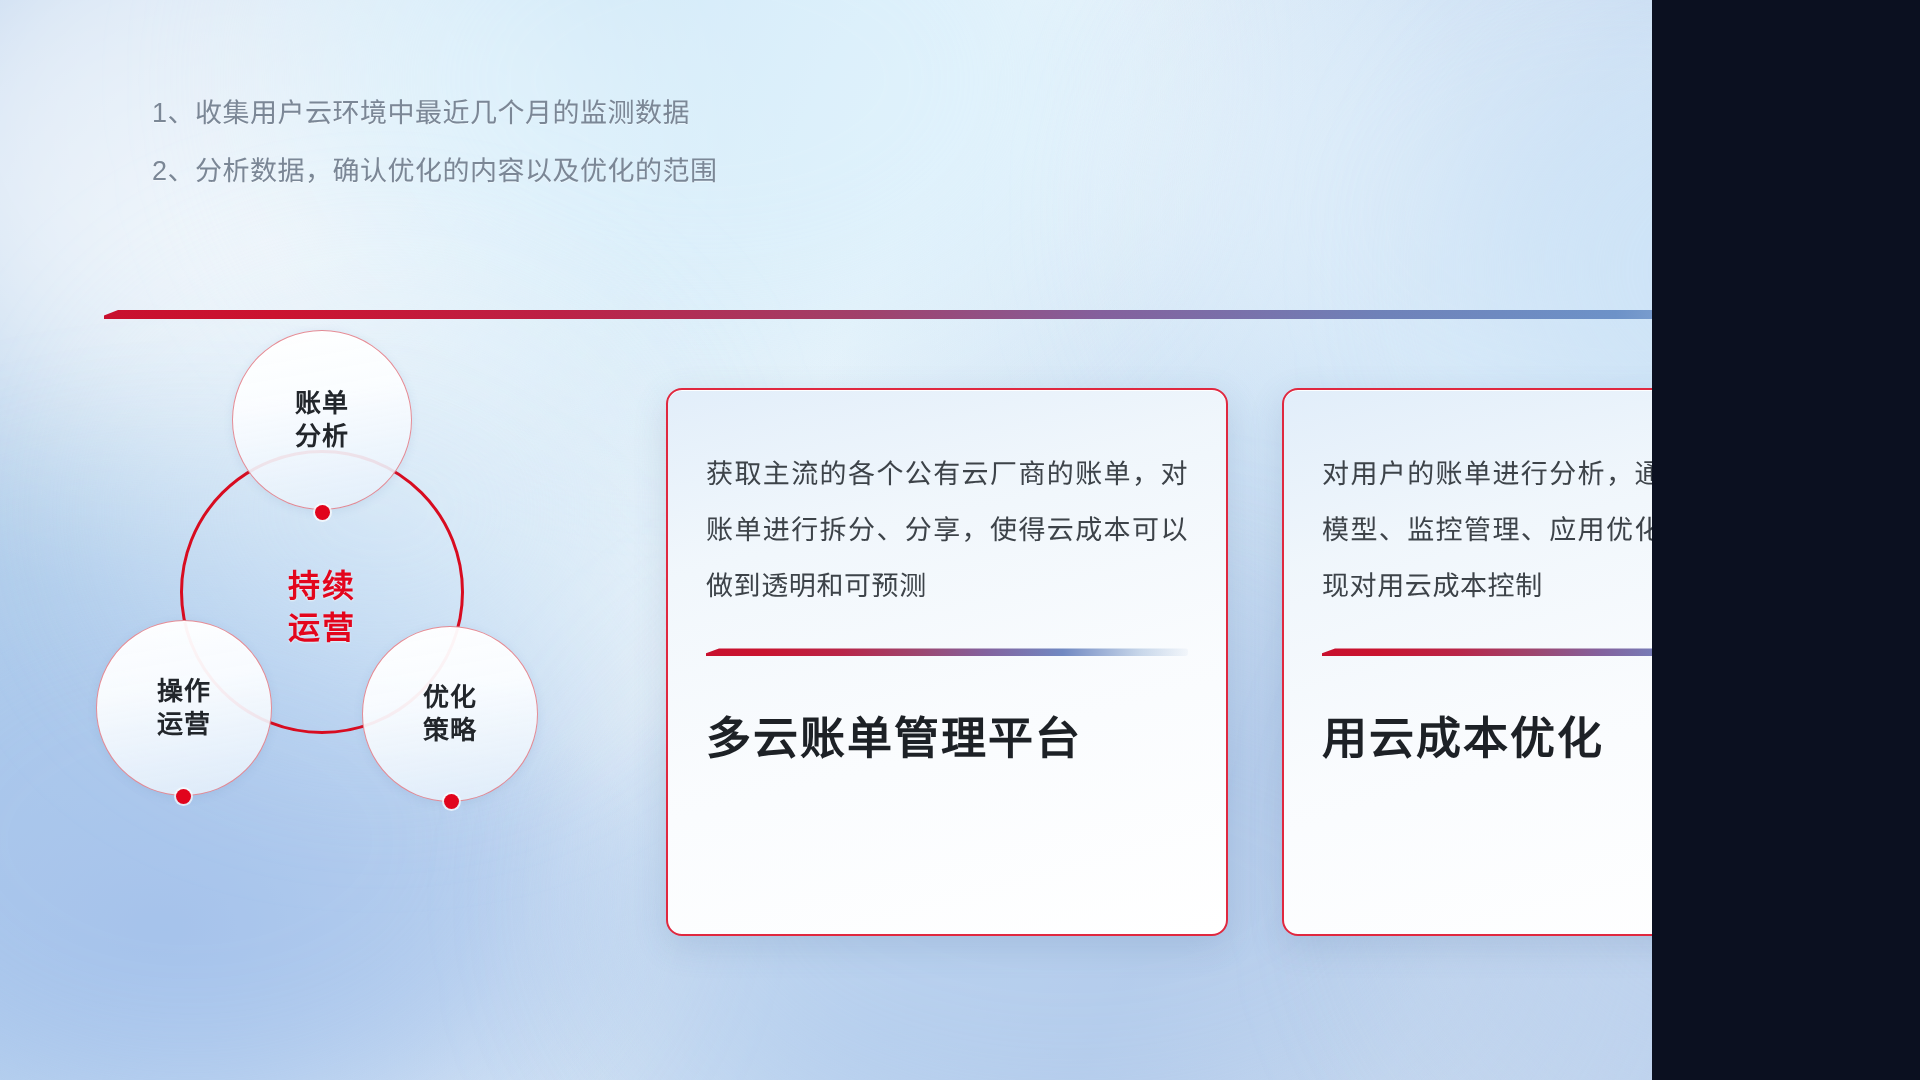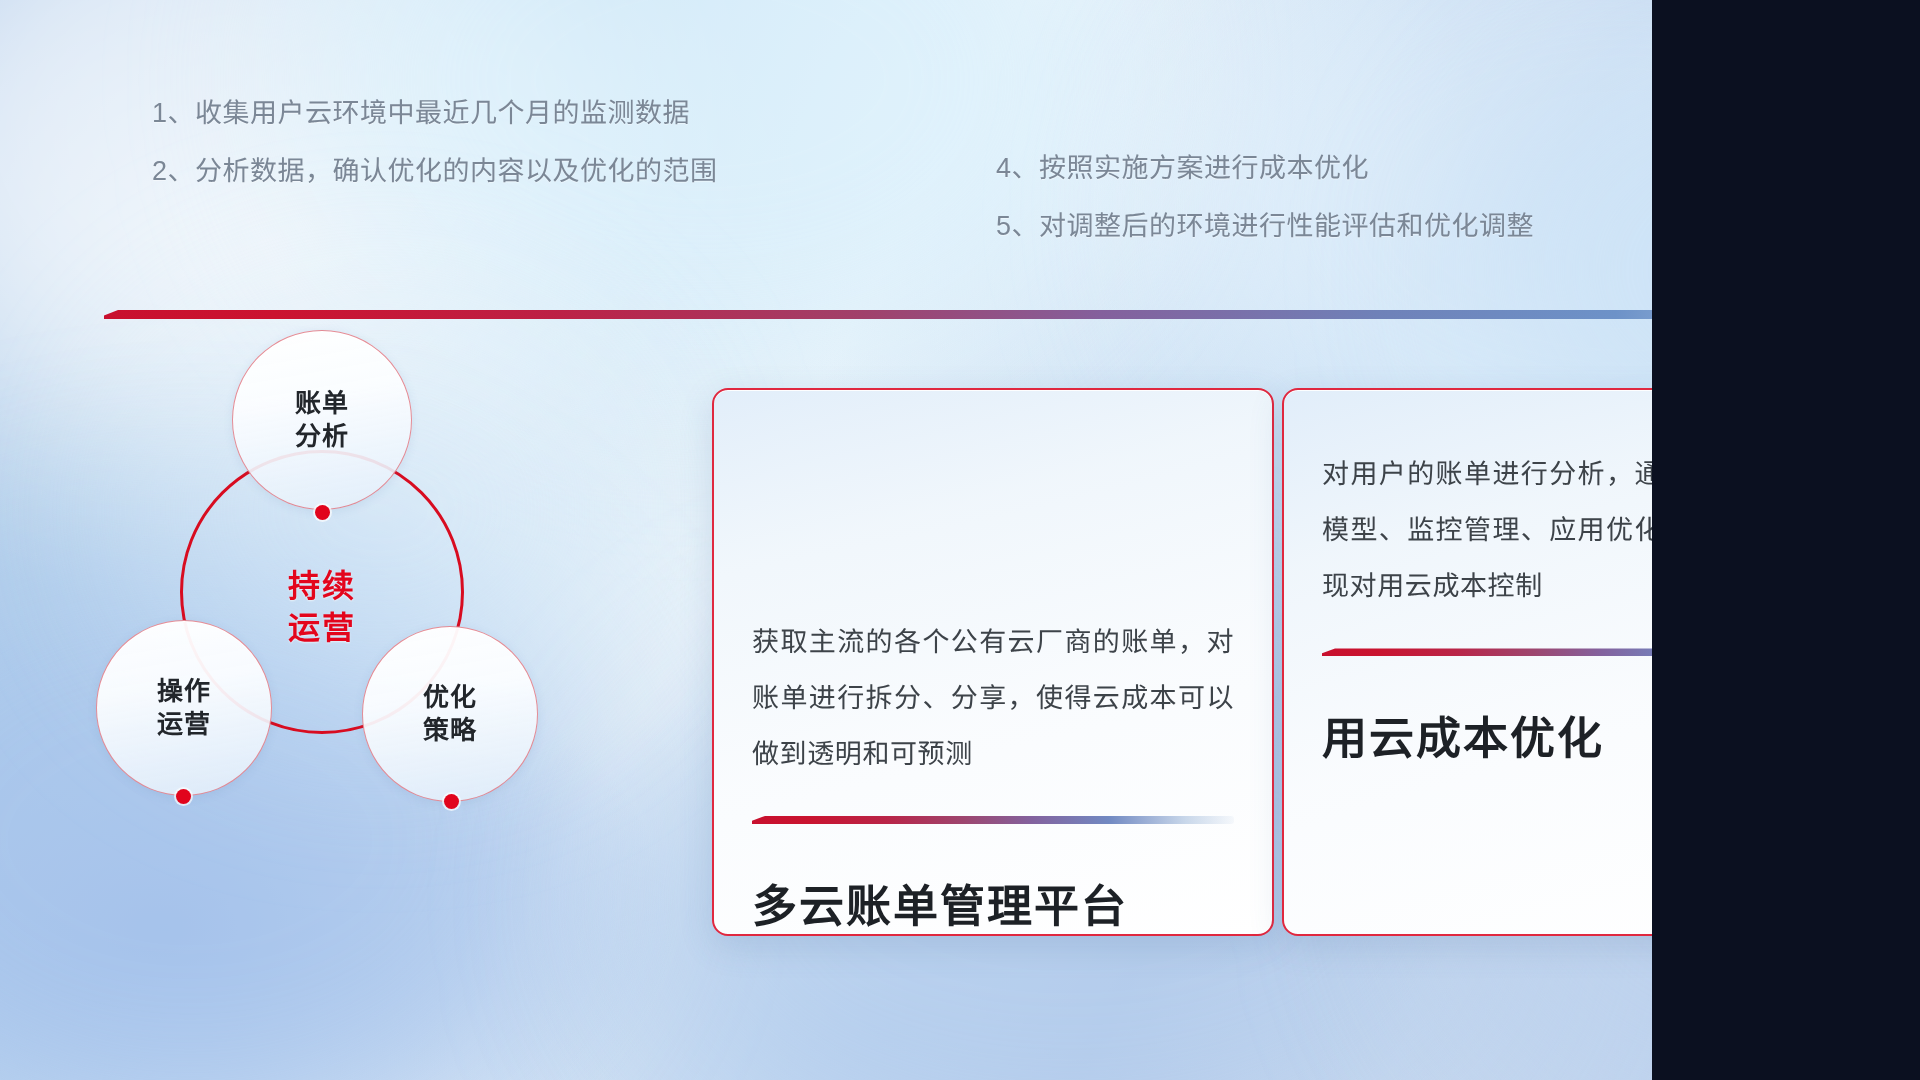--- a/index.html
+++ b/index.html
@@ -138,21 +138,21 @@
     box-sizing: border-box;
     border-radius: 16px;
     border: 2px solid #e0283f;
     background:
       linear-gradient(165deg, rgba(226,238,250,0.95) 0%, rgba(241,247,252,0.97) 26%, rgba(250,252,254,0.99) 58%, #ffffff 100%);
     box-shadow: 0 10px 34px rgba(60,100,150,0.16), inset 0 1px 0 rgba(255,255,255,0.9);
     padding: 56px 38px 0 38px;
     display: flex;
     flex-direction: column;
   }
-  .card.c1 { left: 712px; justify-content: flex-end; }
+  .card.c1 { left: 666px; }
   .card.c2 { left: 1274px; margin-left: 8px; }
 
   .card-body {
     color: #3d4349;
     font-size: 27px;
     line-height: 2.08;
     letter-spacing: 0.6px;
     text-align: justify;
     text-justify: inter-ideograph;
     flex: 0 0 auto;
@@ -190,24 +190,20 @@
   <div class="blob b5"></div>
   <div class="blob b6"></div>
   <div class="blob b7"></div>
   <div class="blob b8"></div>
 
   <div class="bullets left">
     <div class="line">1、收集用户云环境中最近几个月的监测数据</div>
     <div class="line">2、分析数据，确认优化的内容以及优化的范围</div>
   </div>
 
-  <div class="bullets right">
-    <div class="line">4、按照实施方案进行成本优化</div>
-    <div class="line">5、对调整后的环境进行性能评估和优化调整</div>
-  </div>
 
   <div class="top-rule"></div>
 
   <div class="venn">
 
     <div class="big-ring"></div>
 
     <div class="bubble top">
       <span class="l1">账单</span>
       <span class="l2">分析</span>

